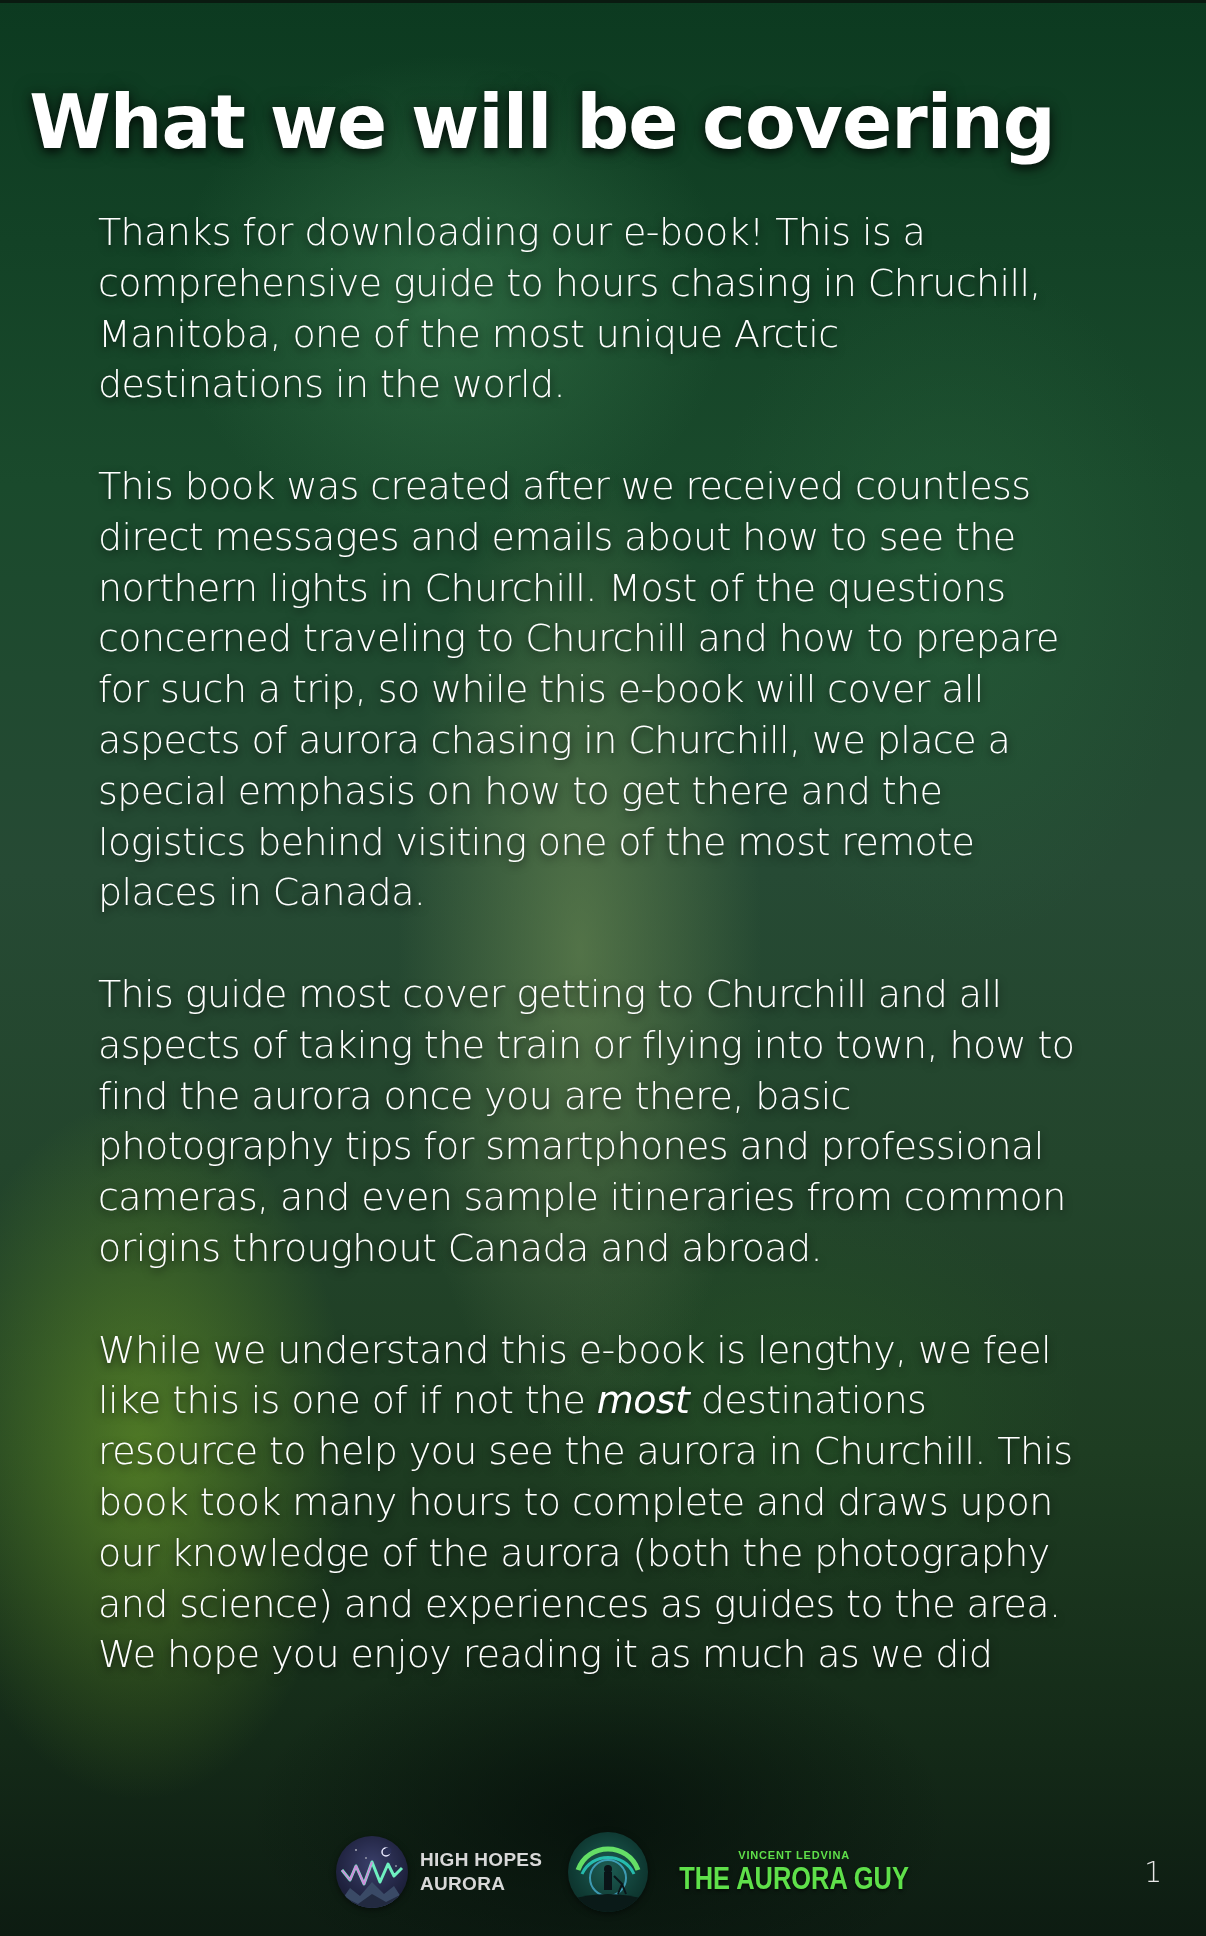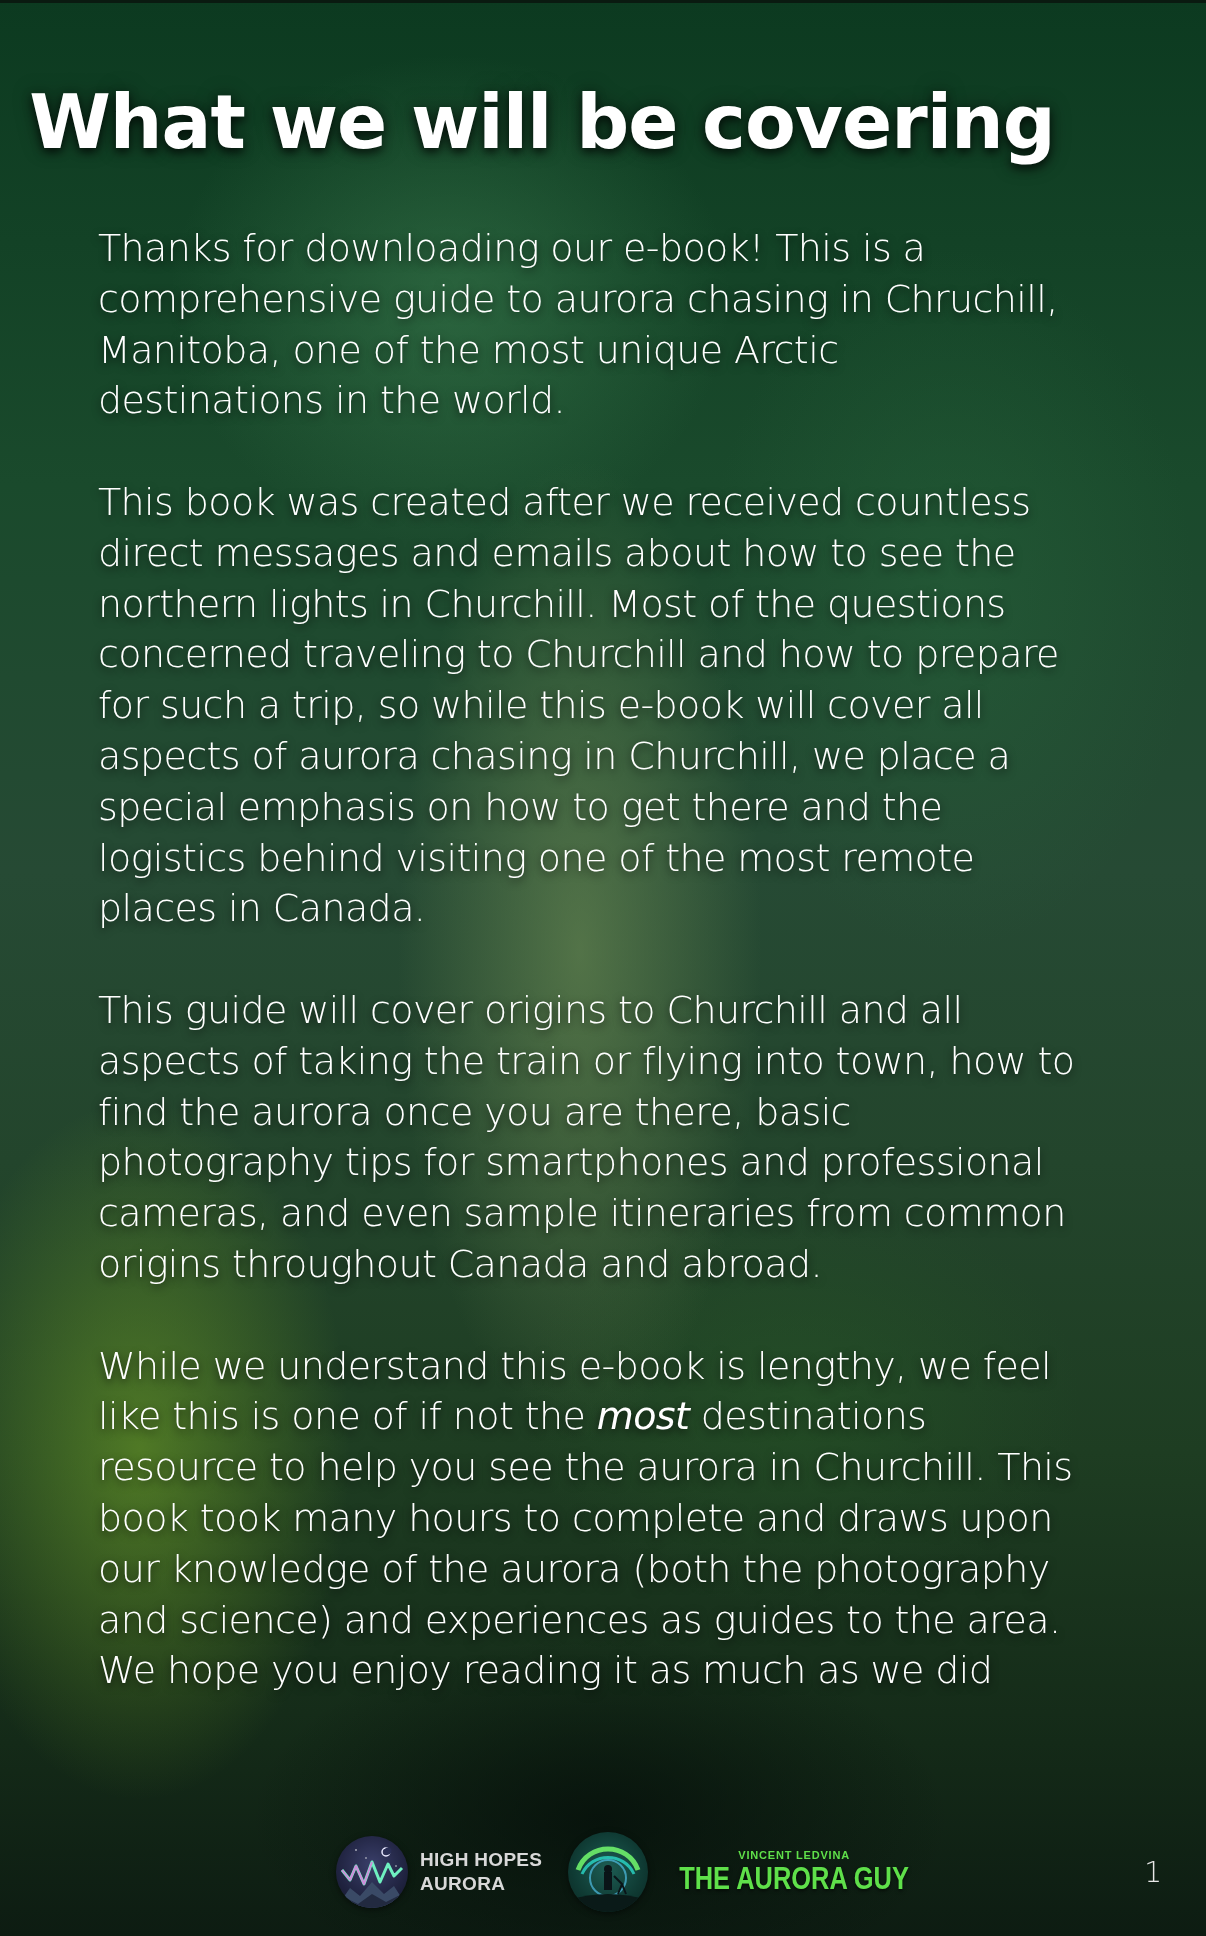--- a/index.html
+++ b/index.html
@@ -47,21 +47,21 @@
       font-weight: bold;
       font-size: 74px;
       letter-spacing: -1px;
       color: #ffffff;
       text-shadow: 0 4px 10px rgba(0,0,0,0.7), 0 0 20px rgba(0,0,0,0.4);
       line-height: 1.2;
     }
     .body-text {
       position: absolute;
       left: 98px;
-      top: 223px;
+      top: 207px;
       width: 1040px;
       color: #ffffff;
       font-family: "DejaVu Sans", sans-serif;
       font-size: 38px;
       line-height: 50.8px;
       font-weight: 300;
       letter-spacing: -0.6px;
       text-shadow: 0 3px 8px rgba(0,0,0,0.75);
     }
     .para {
@@ -161,37 +161,37 @@
 
 <div class="bg"></div>
 <div class="edge-top"></div>
 
 <div class="content">
   <h1 class="title">What we will be covering</h1>
 
   <div class="body-text">
     <p class="para">
       <span class="line">Thanks for downloading our e-book! This is a</span>
-      <span class="line">comprehensive guide to aurora chasing in Chruchill,</span>
+      <span class="line">comprehensive guide to hours chasing in Chruchill,</span>
       <span class="line">Manitoba, one of the most unique Arctic</span>
       <span class="line">destinations in the world.</span>
     </p>
     <p class="para">
       <span class="line">This book was created after we received countless</span>
       <span class="line">direct messages and emails about how to see the</span>
       <span class="line">northern lights in Churchill. Most of the questions</span>
       <span class="line">concerned traveling to Churchill and how to prepare</span>
       <span class="line">for such a trip, so while this e-book will cover all</span>
       <span class="line">aspects of aurora chasing in Churchill, we place a</span>
       <span class="line">special emphasis on how to get there and the</span>
       <span class="line">logistics behind visiting one of the most remote</span>
       <span class="line">places in Canada.</span>
     </p>
     <p class="para">
-      <span class="line">This guide will cover origins to Churchill and all</span>
+      <span class="line">This guide most cover getting to Churchill and all</span>
       <span class="line">aspects of taking the train or flying into town, how to</span>
       <span class="line">find the aurora once you are there, basic</span>
       <span class="line">photography tips for smartphones and professional</span>
       <span class="line">cameras, and even sample itineraries from common</span>
       <span class="line">origins throughout Canada and abroad.</span>
     </p>
     <p class="para">
       <span class="line">While we understand this e-book is lengthy, we feel</span>
       <span class="line"><span>like this is one of if not the </span><span class="em">most</span><span> destinations</span></span>
       <span class="line">resource to help you see the aurora in Churchill. This</span>

